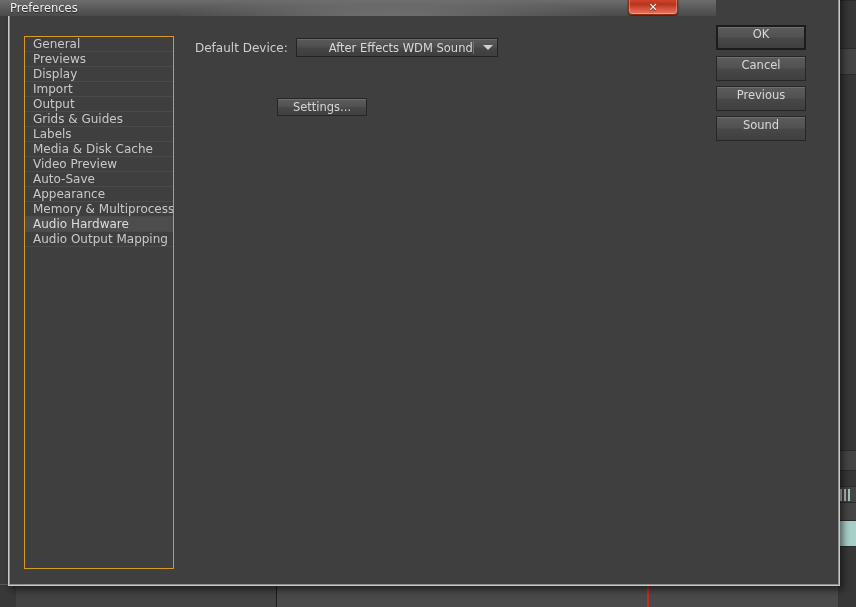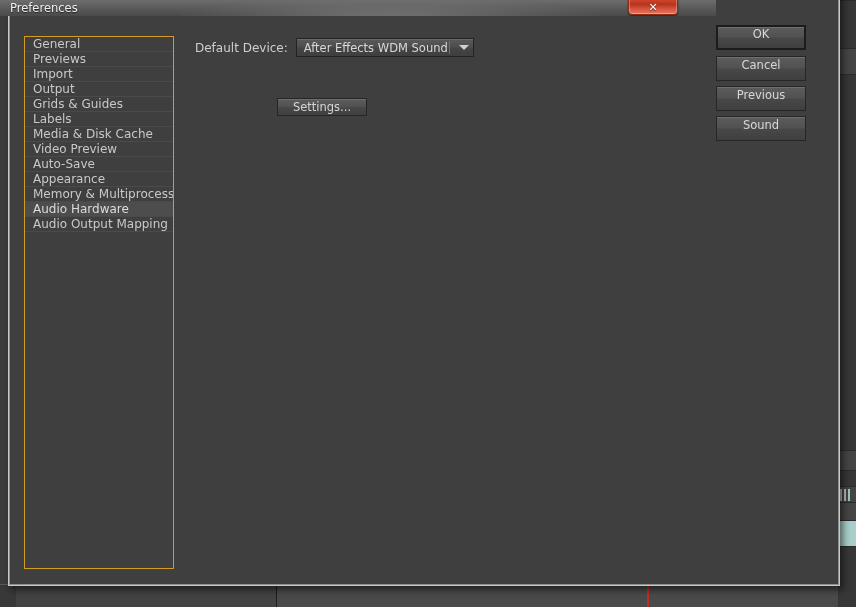--- a/index.html
+++ b/index.html
@@ -195,29 +195,30 @@
     align-items: center;
   }
   #device-label {
     font-size: 12px;
     color: #cfcfcf;
     margin-right: 8px;
     white-space: nowrap;
   }
   #device-select {
     position: relative;
-    width: 178px;
+    width: 202px;
     height: 19px;
     background: linear-gradient(180deg, #5a5a5a 0%, #4e4e4e 48%, #454545 52%, #3e3e3e 100%);
     border: 1px solid #232323;
     box-shadow: inset 0 1px 0 rgba(255,255,255,0.10);
     box-sizing: border-box;
     cursor: pointer;
     display: flex;
     align-items: center;
+    text-align: right;
   }
   #device-value {
     font-size: 11.5px;
     color: #d8d8d8;
     padding-left: 7px;
     white-space: nowrap;
     flex: 1;
   }
   #device-sep {
     width: 1px;
@@ -310,20 +311,21 @@
     </div>
   </div>
 </div>
 
 <div id="dialog">
   <div id="dialog-inner-edge"></div>
 
   <div id="category-listbox">
       <div class="cat-item">General</div>
       <div class="cat-item">Previews</div>
+      <div class="cat-item">Display</div>
       <div class="cat-item">Import</div>
       <div class="cat-item">Output</div>
       <div class="cat-item">Grids &amp; Guides</div>
       <div class="cat-item">Labels</div>
       <div class="cat-item">Media &amp; Disk Cache</div>
       <div class="cat-item">Video Preview</div>
       <div class="cat-item">Auto-Save</div>
       <div class="cat-item">Appearance</div>
       <div class="cat-item">Memory &amp; Multiprocessing</div>
       <div class="cat-item selected">Audio Hardware</div>

